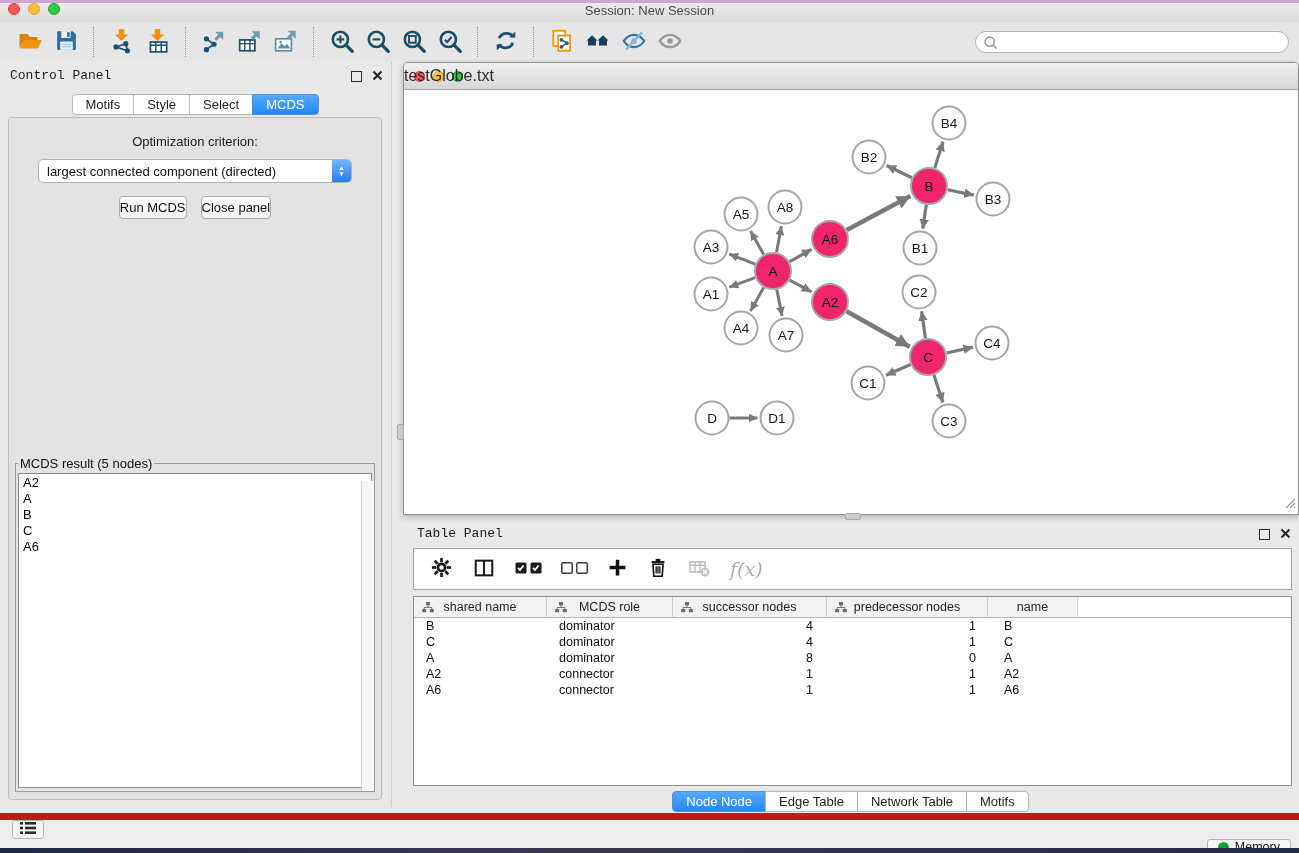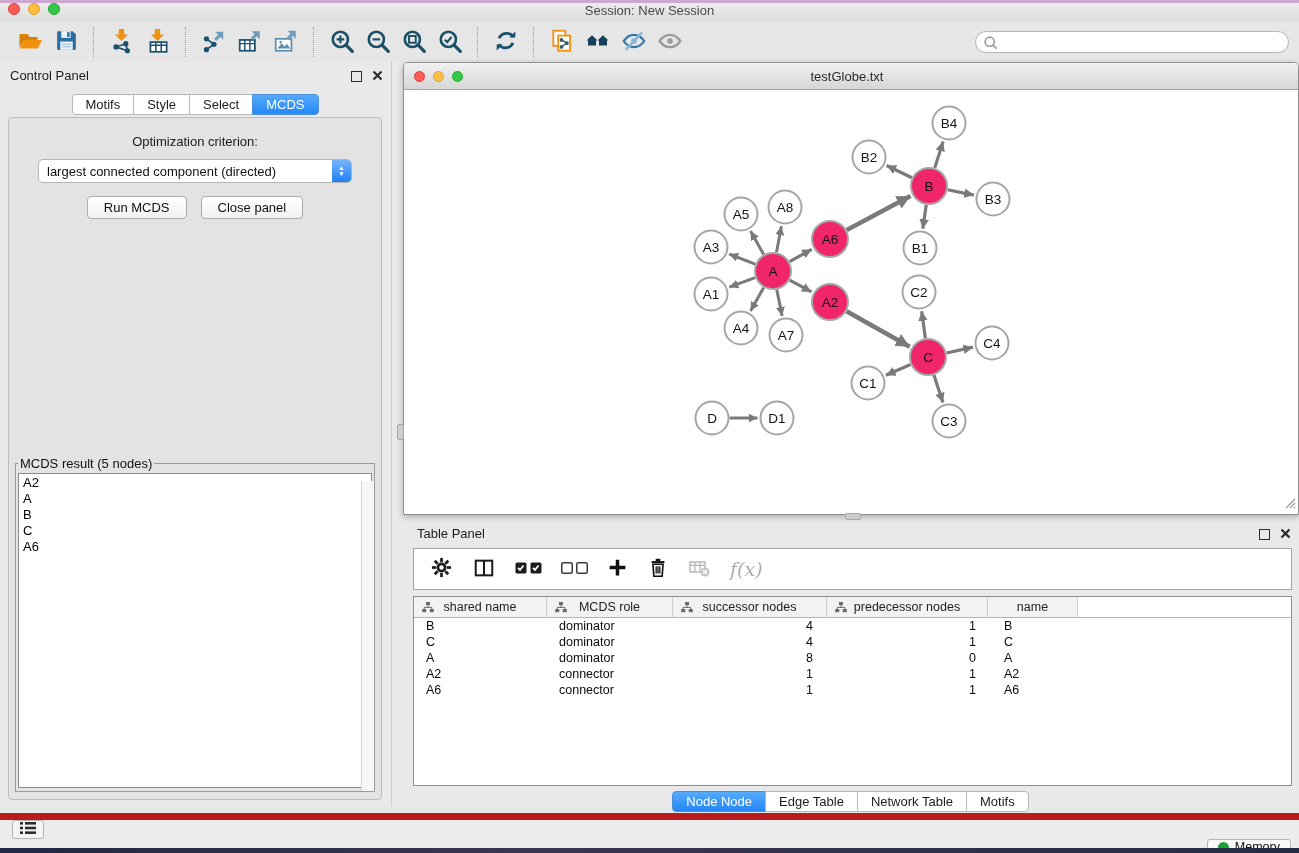--- a/index.html
+++ b/index.html
@@ -25,58 +25,58 @@
   .searchwrap{margin-left:auto;margin-right:10px;position:relative;}
   .searchwrap input{width:278px;height:20px;border:1px solid #b6b6b6;border-radius:11px;
     padding:0 8px 0 26px;font-size:12px;outline:none;background:#fff;}
   .searchwrap svg{position:absolute;left:8px;top:4px;}
   
   .main{position:absolute;left:0;top:62px;right:0;bottom:33px;background:#e9e9e9;}
   
   .control-panel{position:absolute;left:0;top:0;width:391px;height:745px;background:#e9e9e9;
     border-right:1px solid #cfcfcf;}
   .panel-head{position:relative;height:26px;display:flex;align-items:center;}
-  .panel-head .ptitle{margin-left:10px;color:#1c1c1c;}
+  .panel-head .ptitle{margin-left:10px;color:#1c1c1c;font-family:Liberation Mono, monospace;}
   .panel-icons{position:absolute;right:8px;top:7px;display:flex;gap:10px;align-items:center;}
   .float-box{width:9px;height:9px;border:1.6px solid #2b2b2b;}
   .seg-tabs{display:flex;justify-content:center;margin-top:6px;}
   .seg-tab{padding:2px 13px;background:#fff;border:1px solid #b6b6b6;margin-left:-1px;
     font-size:13px;color:#1c1c1c;}
   .seg-tab:first-child{border-radius:4px 0 0 4px;}
   .seg-tab:last-child{border-radius:0 4px 4px 0;}
   .seg-tab.active{background:linear-gradient(#55aafc,#2487f5);border-color:#4a90d9;color:#fff;}
   .cp-content{position:absolute;left:8px;right:9px;top:55px;bottom:7px;background:#e3e3e3;
     border:1px solid #bdbdbd;border-radius:4px;}
   .opt-label{text-align:center;margin-top:16px;font-size:13px;color:#1a1a1a;}
   .dropdown{width:314px;height:24px;margin:10px auto 0;background:#fff;border:1px solid #b4b4b4;
     border-radius:5px;display:flex;align-items:center;box-sizing:border-box;}
   .dropdown .dtxt{flex:1;padding:0 8px;font-size:13px;white-space:nowrap;overflow:hidden;color:#111;}
   .dropdown .step{width:19px;height:22px;background:linear-gradient(#74b6fb,#2080f2);
     border-radius:0 4px 4px 0;display:flex;flex-direction:column;align-items:center;
     justify-content:center;color:#fff;font-size:6.5px;line-height:6px;}
   .btn-row{display:flex;justify-content:center;gap:14px;margin-top:13px;}
   .mac-btn{background:linear-gradient(#ffffff,#f1f1f1);border:1px solid #adadad;border-radius:4px;
-    padding:3px 16px;font-size:13px;color:#111;}
+    padding:3px 0;font-size:13px;color:#111;}
   .result-fieldset{position:absolute;left:6px;right:6px;top:338px;height:336px;
     border:1px solid #9b9b9b;margin:0;padding:2px;box-sizing:border-box;background:#e3e3e3;}
   .result-fieldset legend{font-size:13px;padding:0 2px;color:#111;}
   .result-list{position:relative;height:calc(100% - 4px);background:#fff;border:1px solid #8c8c8c;
     overflow:hidden;margin:0;padding:1px 0 0 0;list-style:none;}
   .result-list li{font-size:13px;line-height:16px;padding-left:4px;color:#000;}
   .result-scroll{position:absolute;right:0;top:0;bottom:0;width:12px;background:#f7f7f7;
     border-left:1px solid #d4d4d4;}
   
   .net-window{position:absolute;left:403px;top:0;width:896px;height:453px;
     border:1px solid #8f8f8f;border-radius:5px 5px 0 0;box-sizing:border-box;
     box-shadow:0 2px 6px rgba(0,0,0,.25);background:#fff;}
   .net-title{height:26px;background:linear-gradient(#f0f0f0,#d6d6d6);border-radius:4px 4px 0 0;
     border-bottom:1px solid #a8a8a8;position:relative;display:flex;align-items:center;}
   .net-title .lights{margin-left:10px;}
   .net-title .light{width:11px;height:11px;}
-  .net-title .wtitle{position:absolute;left:0;right:8px;text-align:center;color:#2b2b2b;font-size:13px;}
+  .net-title .wtitle{position:absolute;left:0;right:8px;text-align:left;color:#2b2b2b;font-size:16px;}
   .net-canvas{position:absolute;left:1px;right:1px;top:27px;bottom:1px;background:#fff;overflow:hidden;}
   .net-canvas svg{display:block;}
   .grip{position:absolute;right:2px;bottom:2px;}
   
   .desk-v{position:absolute;left:397px;top:362px;width:5px;height:14px;background:#cccccc;
     border:1px solid #a9a9a9;border-radius:2px;}
   .desk-h{position:absolute;left:845px;top:451px;width:14px;height:5px;background:#cccccc;
     border:1px solid #a9a9a9;border-radius:2px;}
   
   .table-panel{position:absolute;left:403px;top:458px;right:0;height:296px;}

